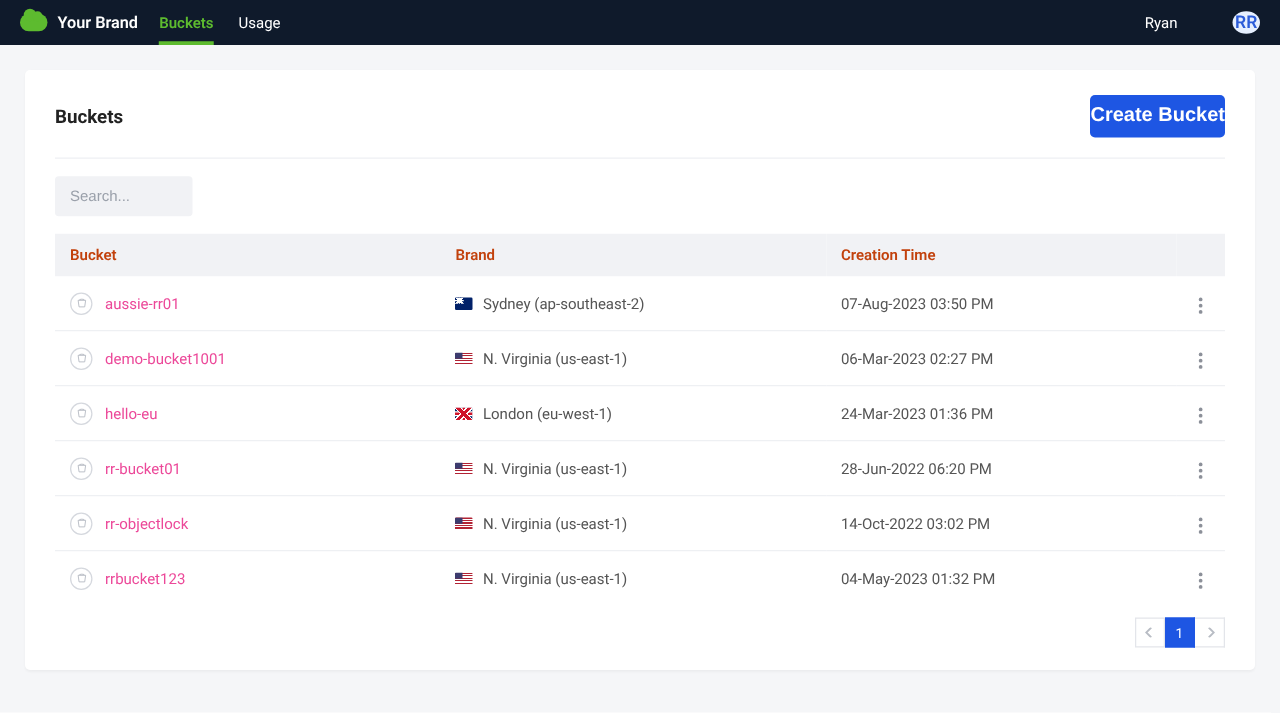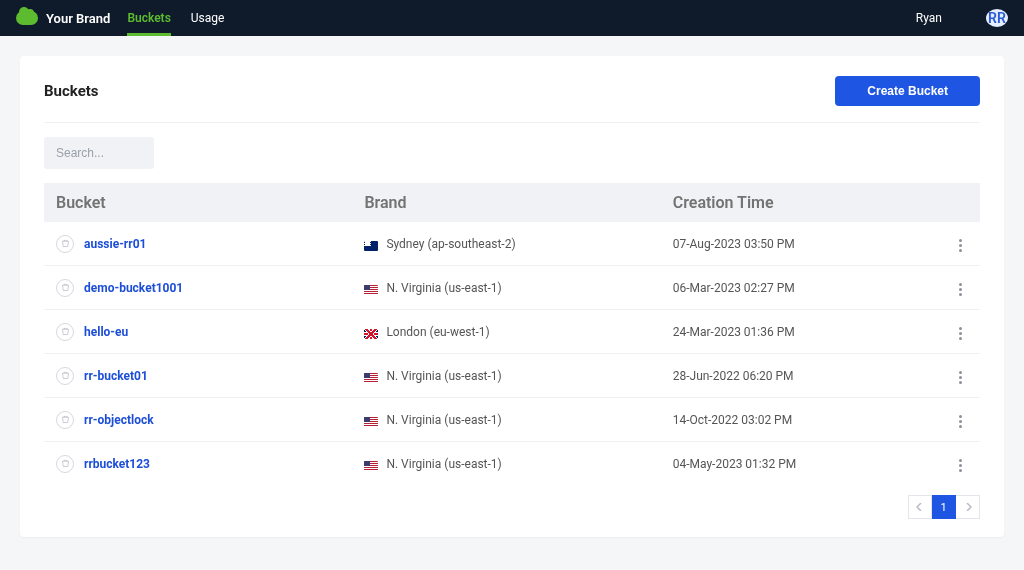--- a/index.html
+++ b/index.html
@@ -72,59 +72,59 @@
     box-shadow: 0 1px 2px rgba(0,0,0,0.04);
   }
 
   .card-header {
     display: flex; align-items: center; justify-content: space-between;
     padding-bottom: 16px; border-bottom: 1px solid #eef0f3;
   }
   .card-title { font-size: 15px; font-weight: 700; color: #222; }
   .btn-primary {
     background: #1e56e3; color: #fff; border: none;
-    font-size: 12px; font-weight: 600;
-    padding: 8px 32px; border-radius: 4px; cursor: pointer;
+    font-size: 16px; font-weight: 600;
+    padding: 8px 0; border-radius: 4px; cursor: pointer;
   }
 
   .search-row { margin-top: 14px; }
   .search-input {
     background: #f1f2f5; border: none;
     padding: 9px 12px; font-size: 12px; color: #1d4ed8;
     width: 110px; border-radius: 3px;
   }
   .search-input::placeholder { color: #9aa0aa; }
 
   
   .tbl { width: 100%; border-collapse: collapse; margin-top: 14px; }
   .tbl thead th {
     background: #f1f2f5;
     text-align: left;
-    font-size: 16px; font-weight: 600; color: #737373;
+    font-size: 12px; font-weight: 600; color: #c2410c;
     padding: 10px 12px;
   }
   .tbl tbody td {
     border-bottom: 1px solid #eef0f3;
     padding: 9px 12px;
     font-size: 12px;
     color: #555;
     vertical-align: middle;
   }
   .tbl tbody tr:last-child td { border-bottom: none; }
 
   .bucket-cell { display: flex; align-items: center; gap: 10px; }
   .bucket-icon {
     width: 18px; height: 18px; border: 1px solid #d5d8de; border-radius: 50%;
     display: flex; align-items: center; justify-content: center;
     color: #b8bcc4;
   }
   .bucket-icon svg { width: 9px; height: 9px; }
-  .bucket-name { color: #1d4ed8; font-weight: 700; cursor: pointer; }
-
-  .region-cell { display: flex; align-items: flex-end; gap: 8px; }
+  .bucket-name { color: #ec4899; font-weight: 400; cursor: pointer; }
+
+  .region-cell { display: flex; align-items: center; gap: 8px; }
   .flag { width: 14px; height: 10px; display: inline-block; border-radius: 1px; position: relative; overflow: hidden; }
 
   
   .flag-us { background:
     repeating-linear-gradient(#b22234, #b22234 1px, #fff 1px, #fff 2px);
   }
   .flag-us::before {
     content:""; position:absolute; left:0; top:0; width:6px; height:5px; background:#3c3b6e;
   }
   

